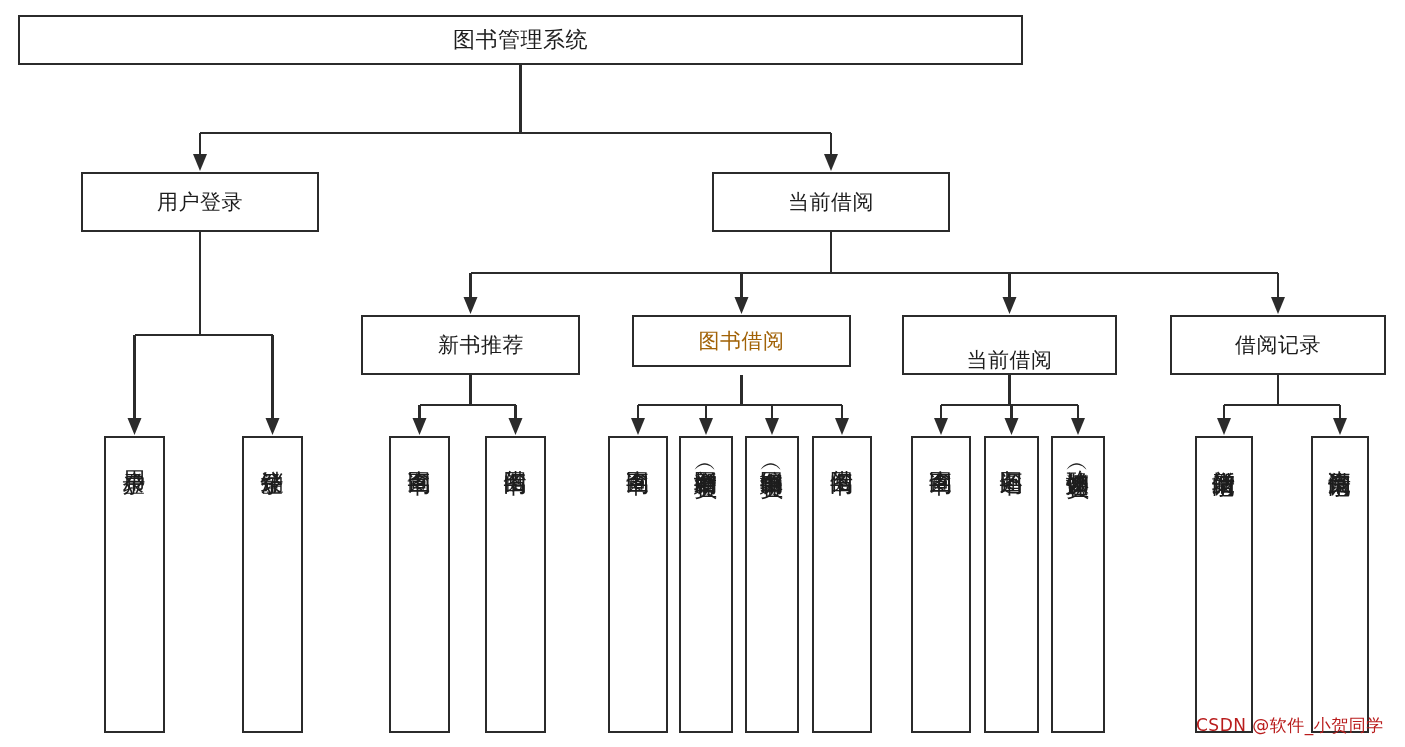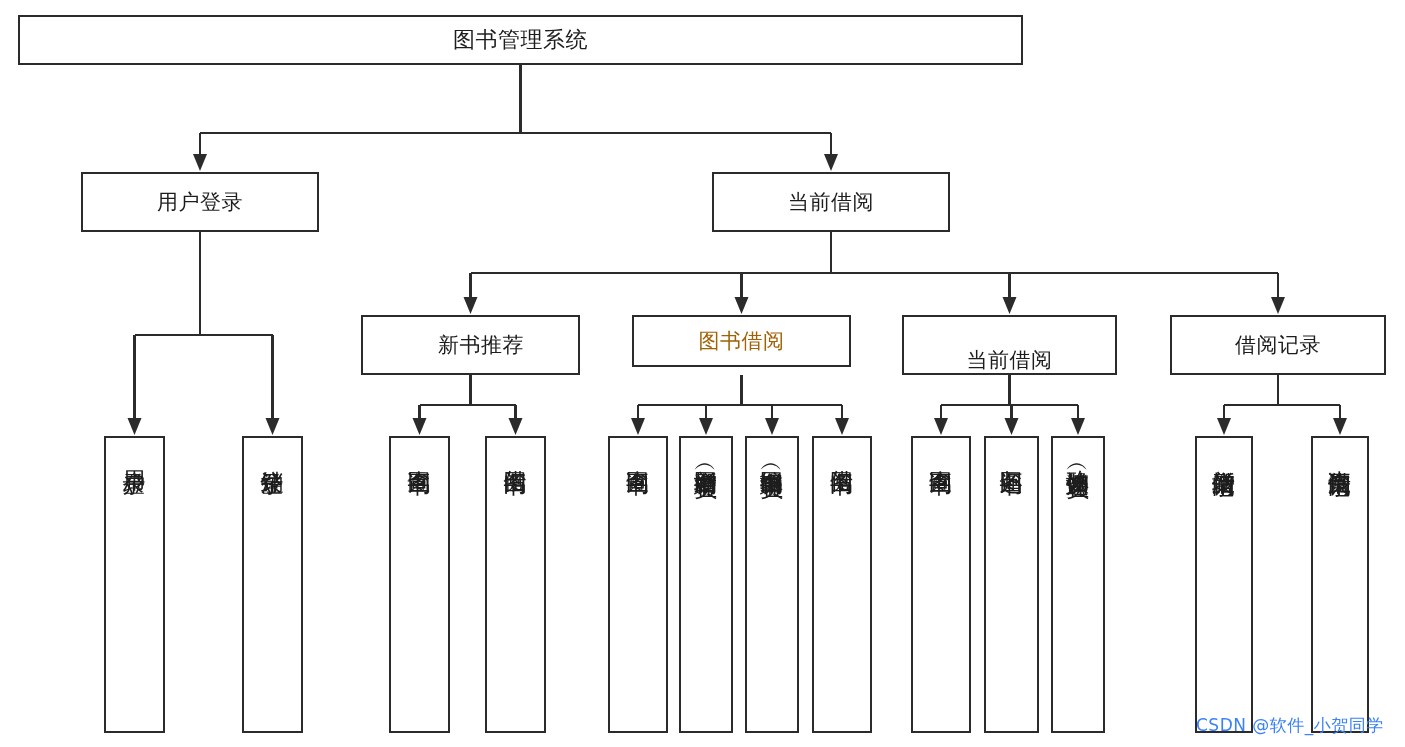--- a/index.html
+++ b/index.html
@@ -166,14 +166,14 @@
       <div class="node vert" style="left: 1051px; top: 436px; width: 54px; height: 297px; border-color: rgb(43, 43, 43); color: rgb(29, 29, 29);">
         <span class="lbl">确认归还（管理员）</span>
       </div>
       <div class="node vert" style="left: 1195px; top: 436px; width: 58px; height: 297px; border-color: rgb(43, 43, 43); color: rgb(29, 29, 29);">
         <span class="lbl">新增借阅记录</span>
       </div>
       <div class="node vert" style="left: 1311px; top: 436px; width: 58px; height: 297px; border-color: rgb(43, 43, 43); color: rgb(29, 29, 29);">
         <span class="lbl">查询借阅记录</span>
       </div>
     </div>
-  <div class="watermark" style="left: 1196px; top: 714px; color: #3b82f6;">CSDN @软件_小贺同学</div>
+  <div class="watermark" style="left: 1196px; top: 714px; color: #b91c1c;">CSDN @软件_小贺同学</div>
 </div>
 
 </body></html>

